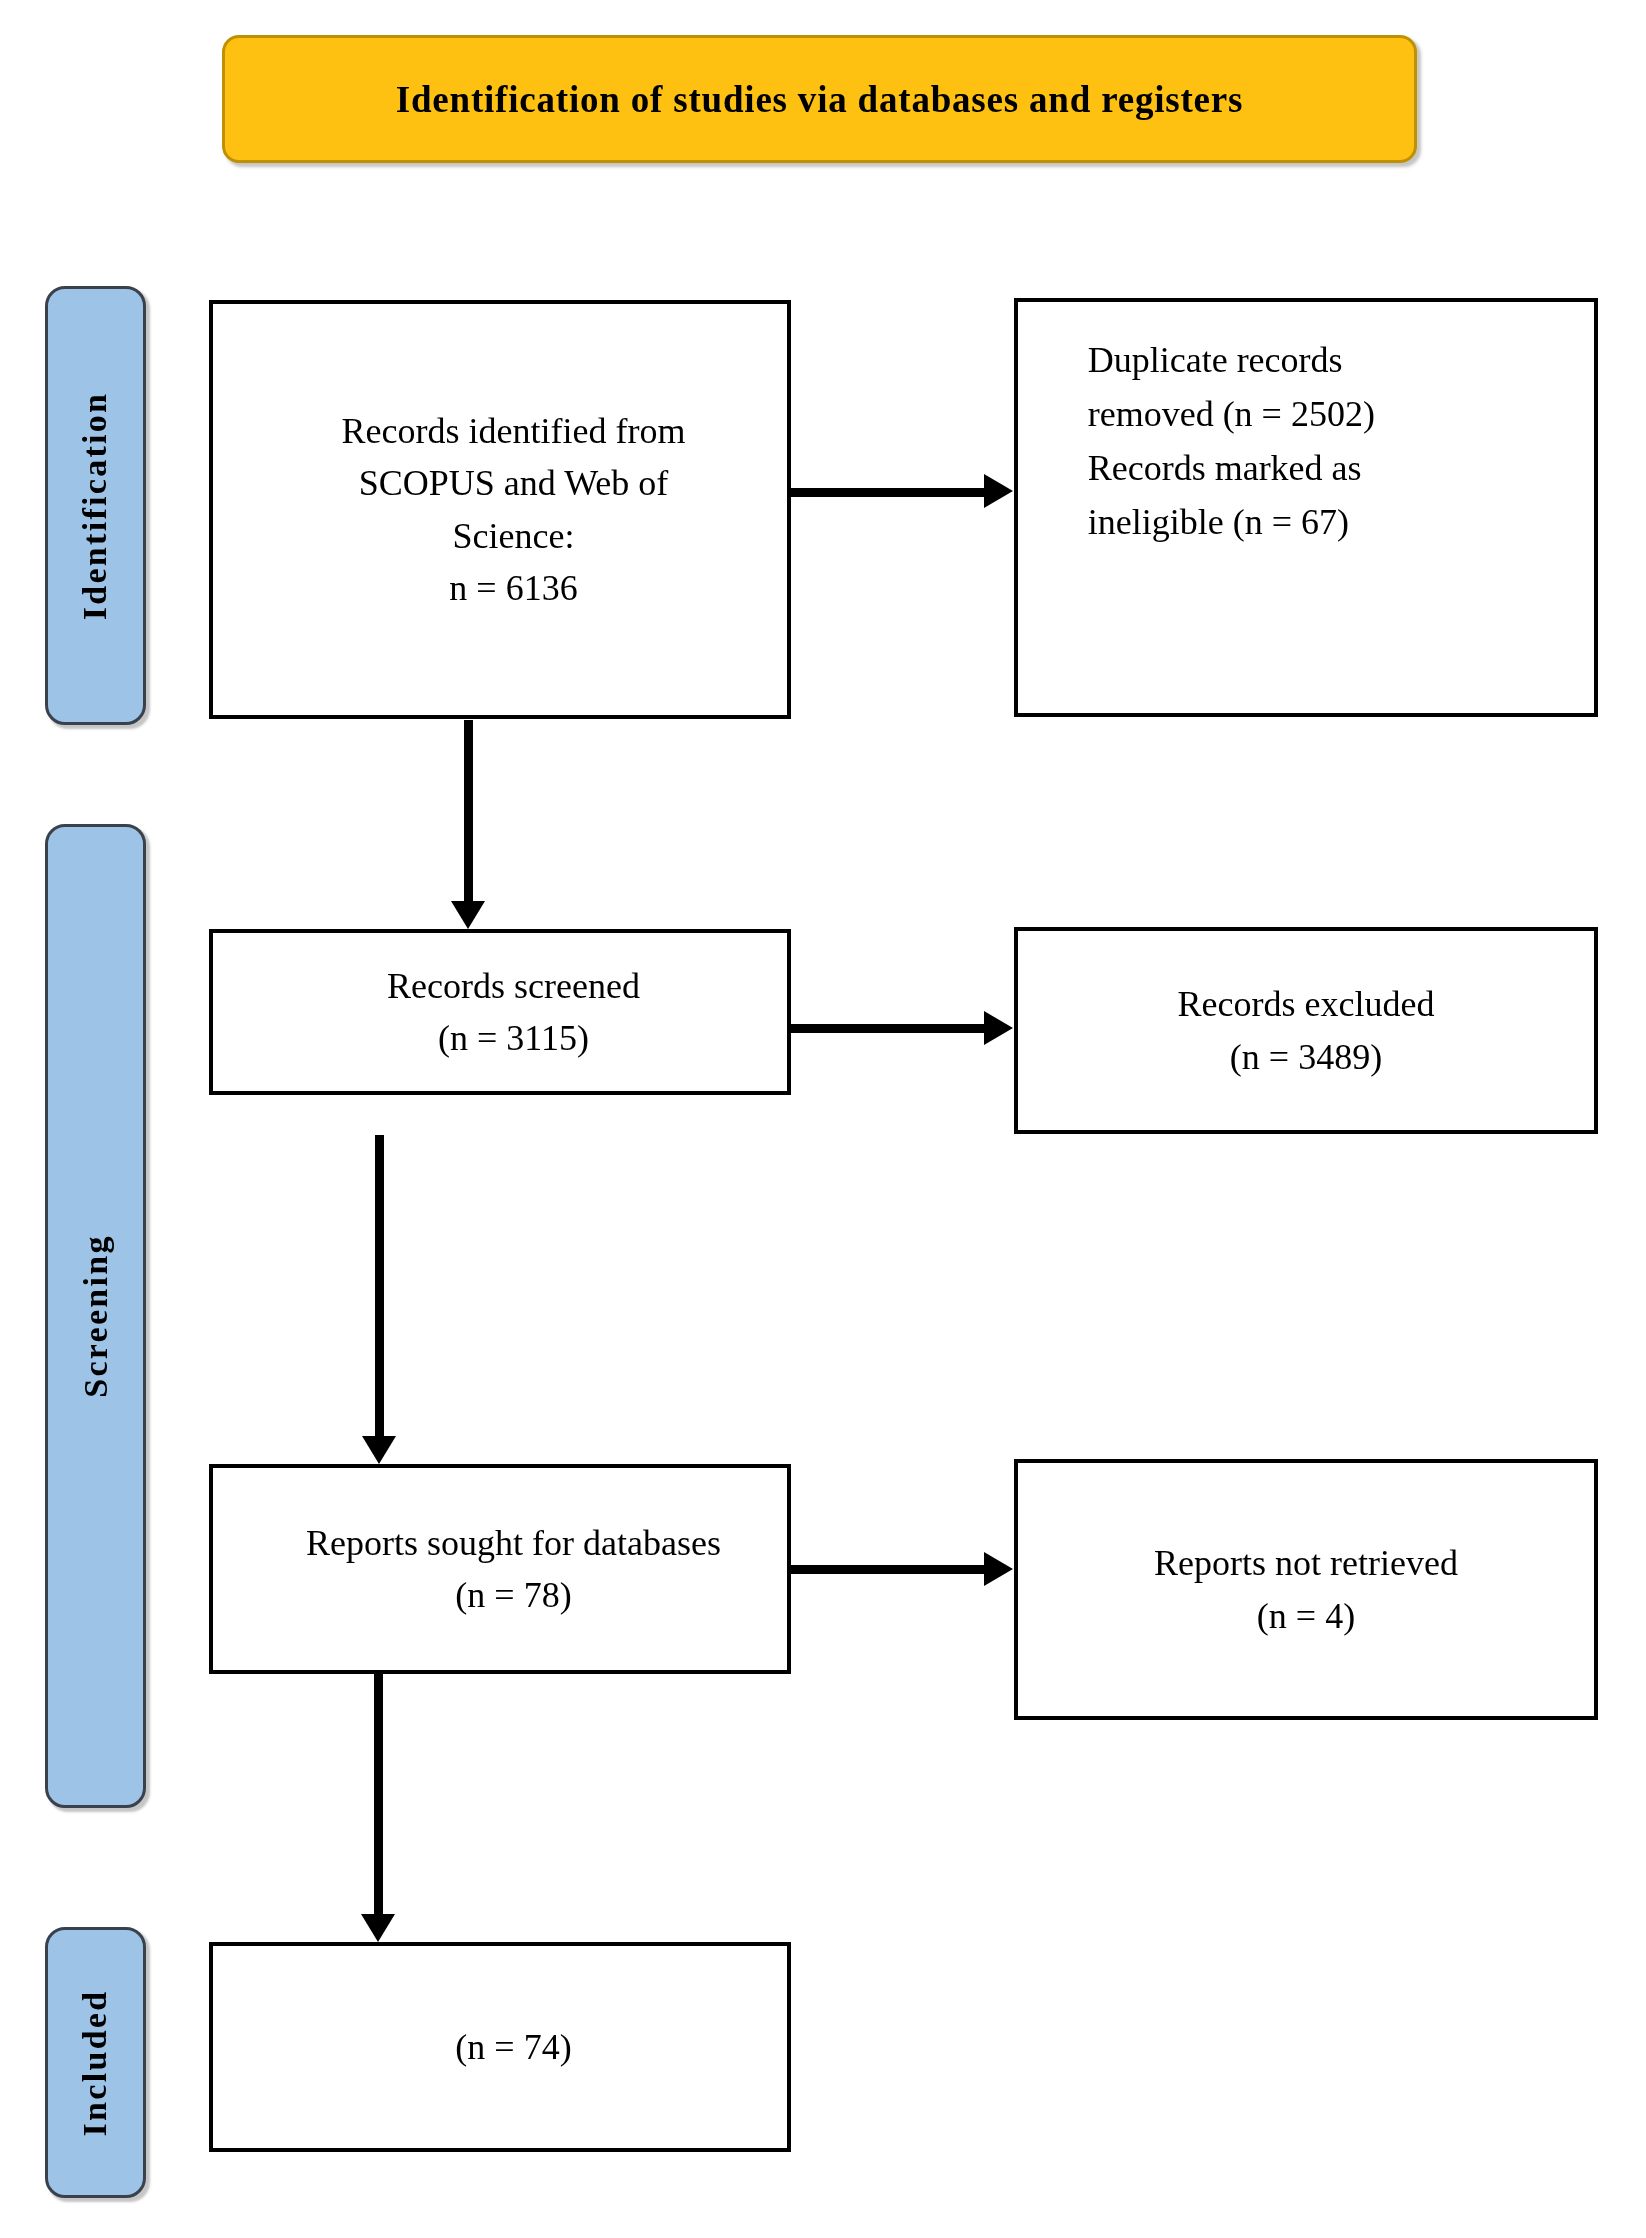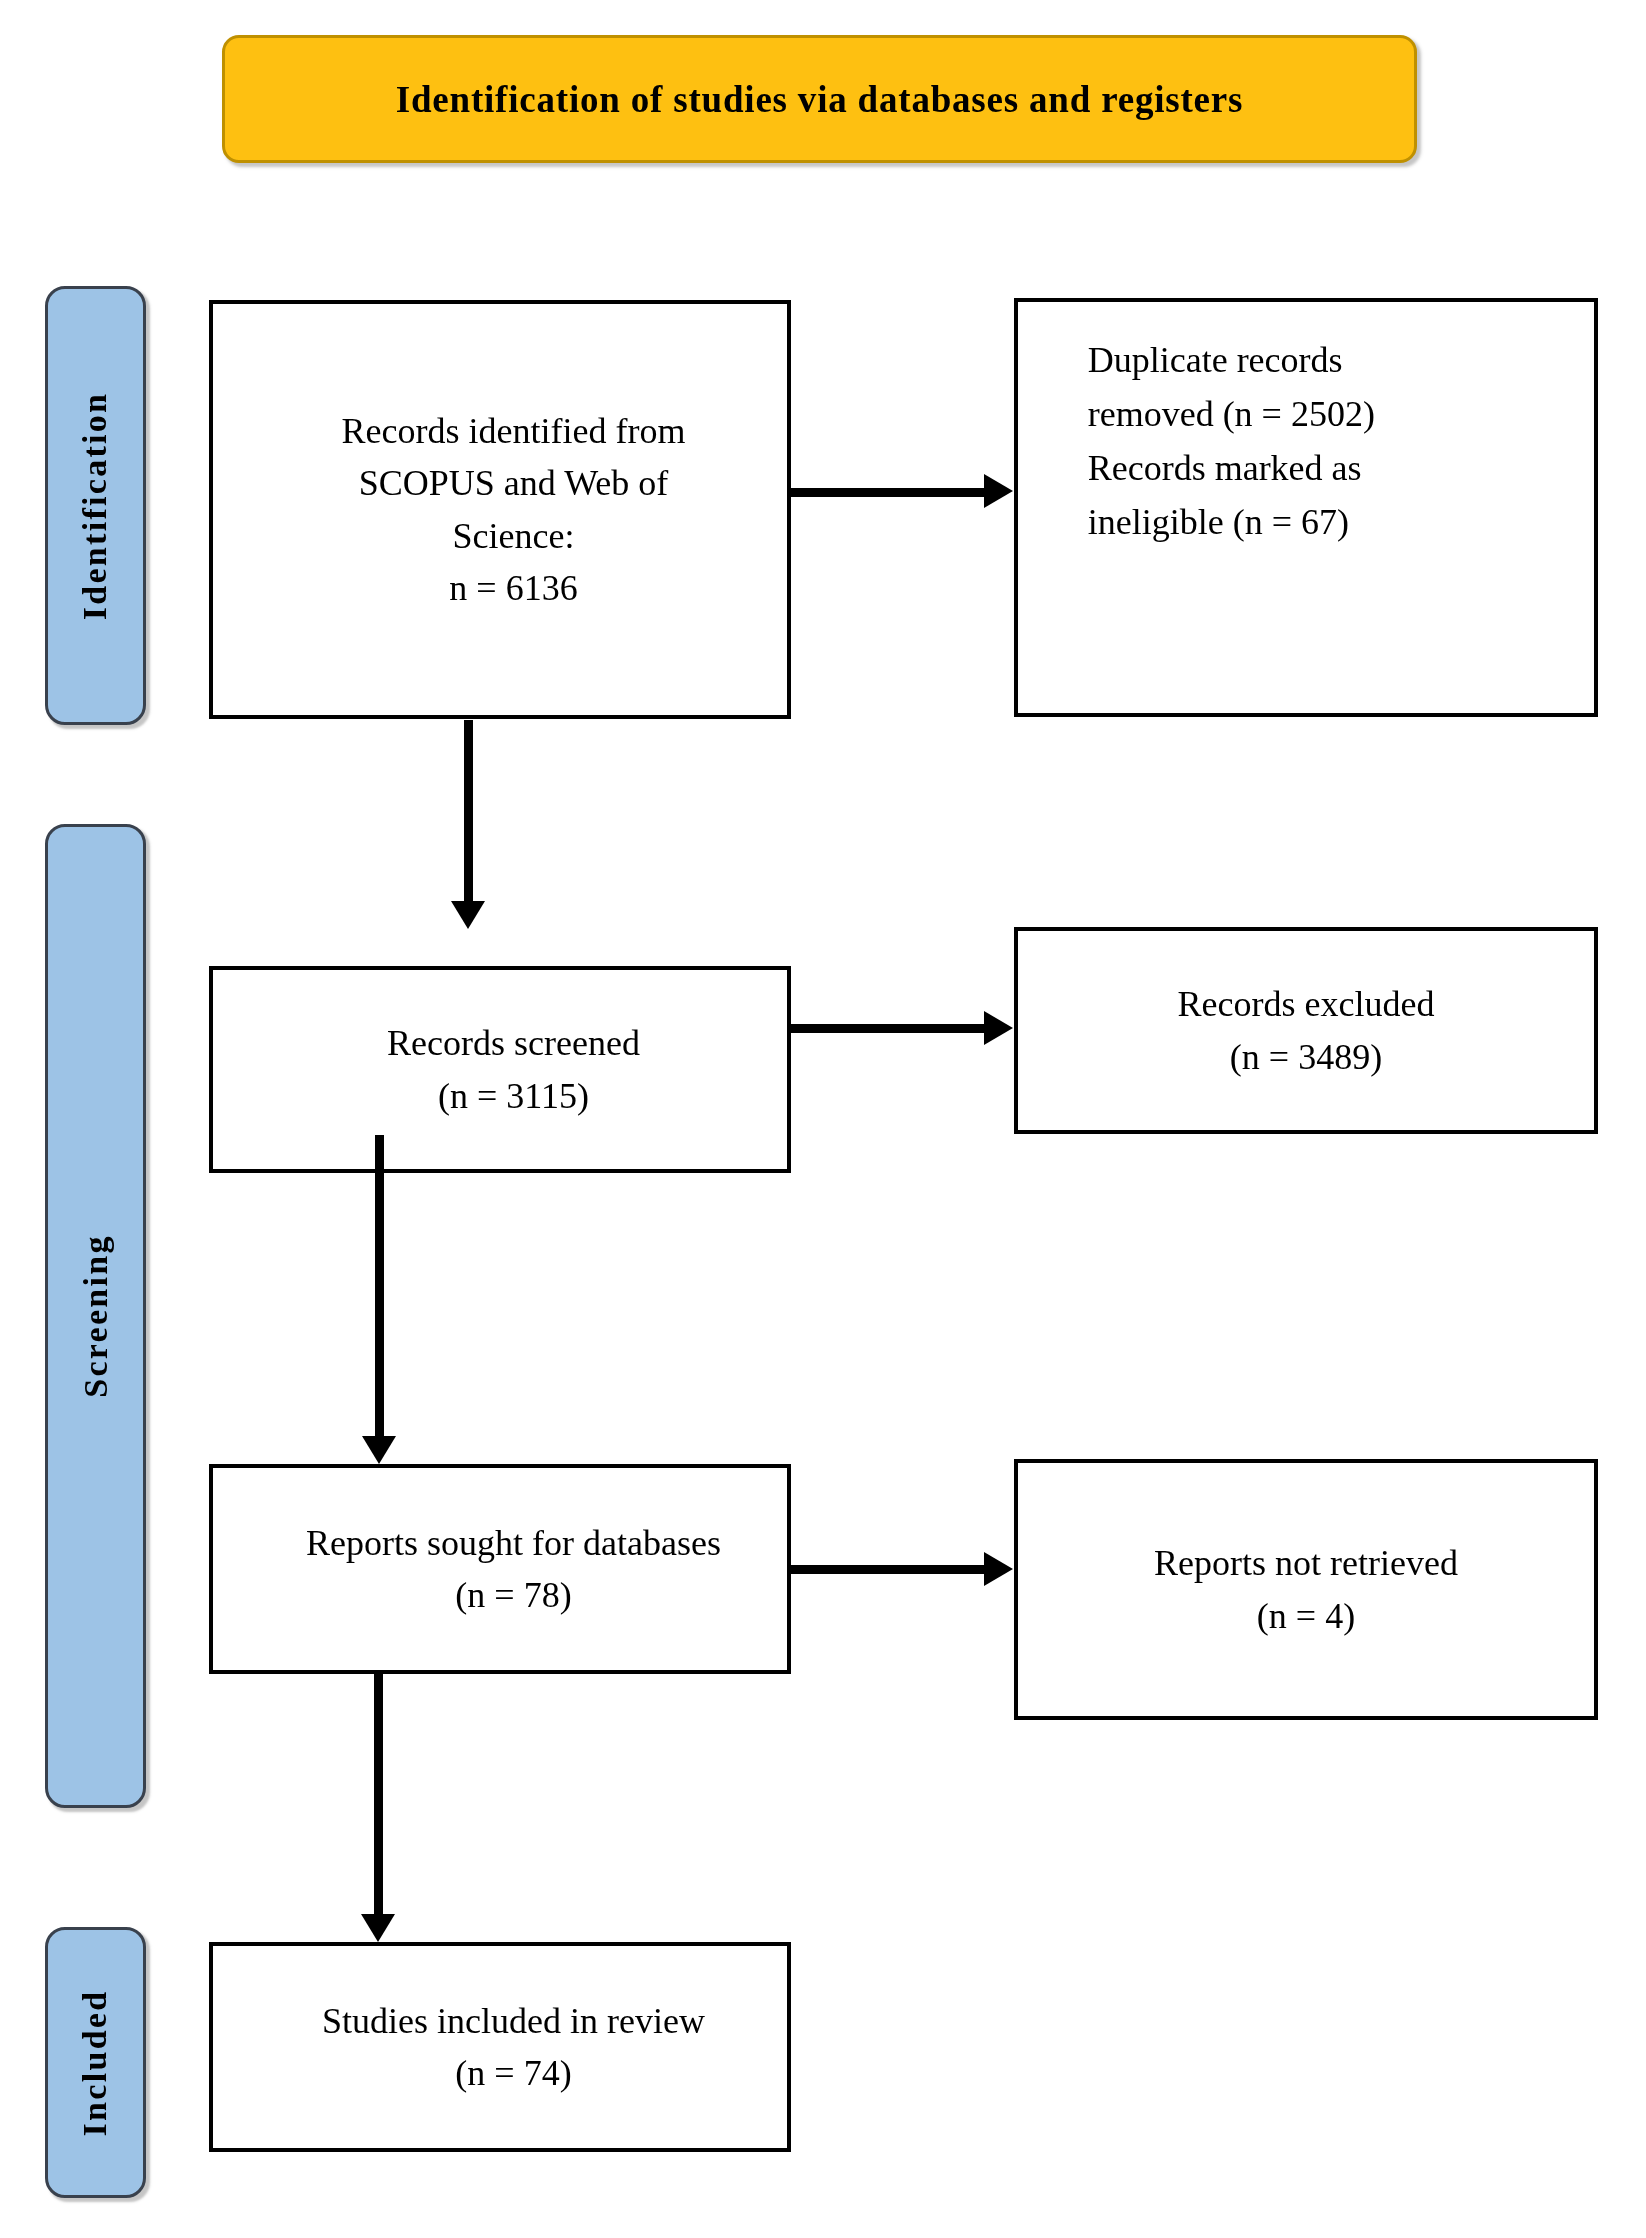--- a/index.html
+++ b/index.html
@@ -51,21 +51,21 @@
     position:absolute;background:#ffffff;
     border:4.6px solid var(--box-border);
     box-sizing:border-box;
     font-size:36px;line-height:1.45;
   }
   .fbox.centered{display:flex;flex-direction:column;align-items:center;justify-content:center;text-align:center;}
   .col-left{left:209px;width:582px;padding-left:27px;}
   .col-right{left:1014px;width:584px;}
   #box-identified{top:300px;height:419px;}
   #box-removed{top:298px;height:419px;padding:31px 46px 0 21.7px;line-height:1.5;}
-  #box-screened{top:929px;height:207px;margin-top:37px;}
+  #box-screened{top:929px;height:166px;}
   #box-excluded{top:927px;height:207px;}
   #box-sought{top:1464px;height:210px;}
   #box-not-retrieved{top:1459px;height:261px;}
   #box-included-studies{top:1942px;height:210px;}
 
   .intro{max-width:433px;}
   .sub-item{margin-left:48px;max-width:333px;}
 
   
   .shaft-h{position:absolute;height:8.5px;background:var(--arrow);}
@@ -121,21 +121,20 @@
     <div>Records screened</div>
     <div>(n = 3115)</div>
   </div>
 
   <div class="fbox centered col-left" id="box-sought">
     <div>Reports sought for databases</div>
     <div>(n = 78)</div>
   </div>
 
   <div class="fbox centered col-left" id="box-included-studies">
-    <div>Studies included in review</div>
     <div>(n = 74)</div>
   </div>
 
   <div class="fbox col-right" id="box-removed">
     <div class="sub-item">Duplicate records removed (n = 2502)</div>
     <div class="sub-item">Records marked as ineligible (n = 67)</div>
   </div>
 
   <div class="fbox centered col-right" id="box-excluded">
     <div>Records excluded</div>

